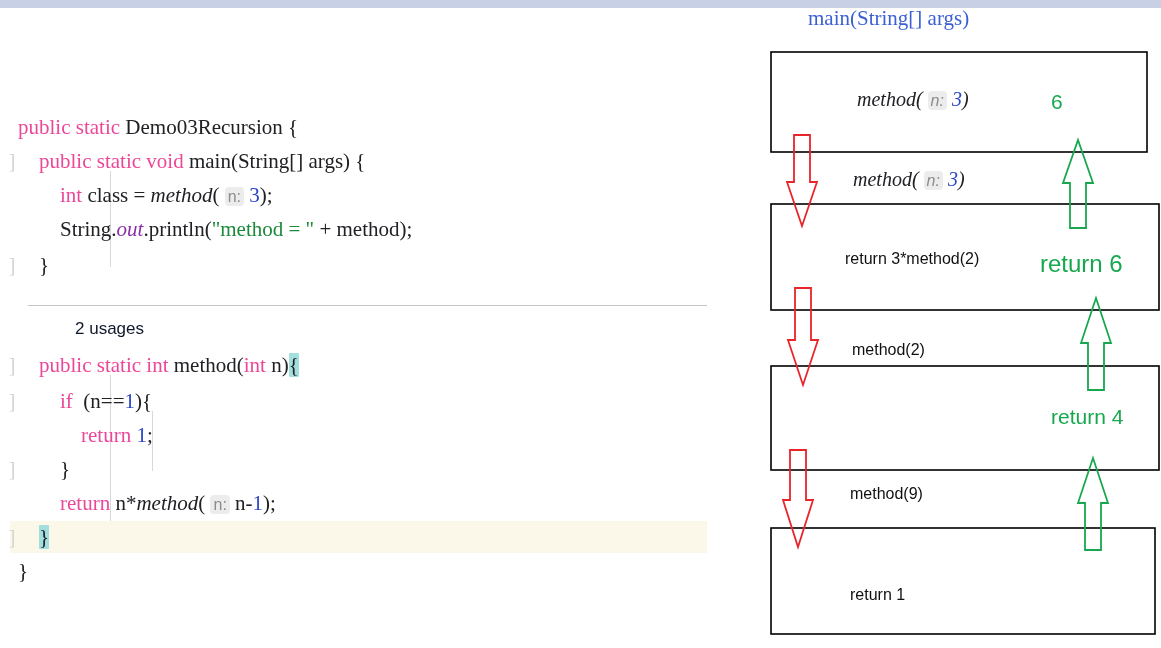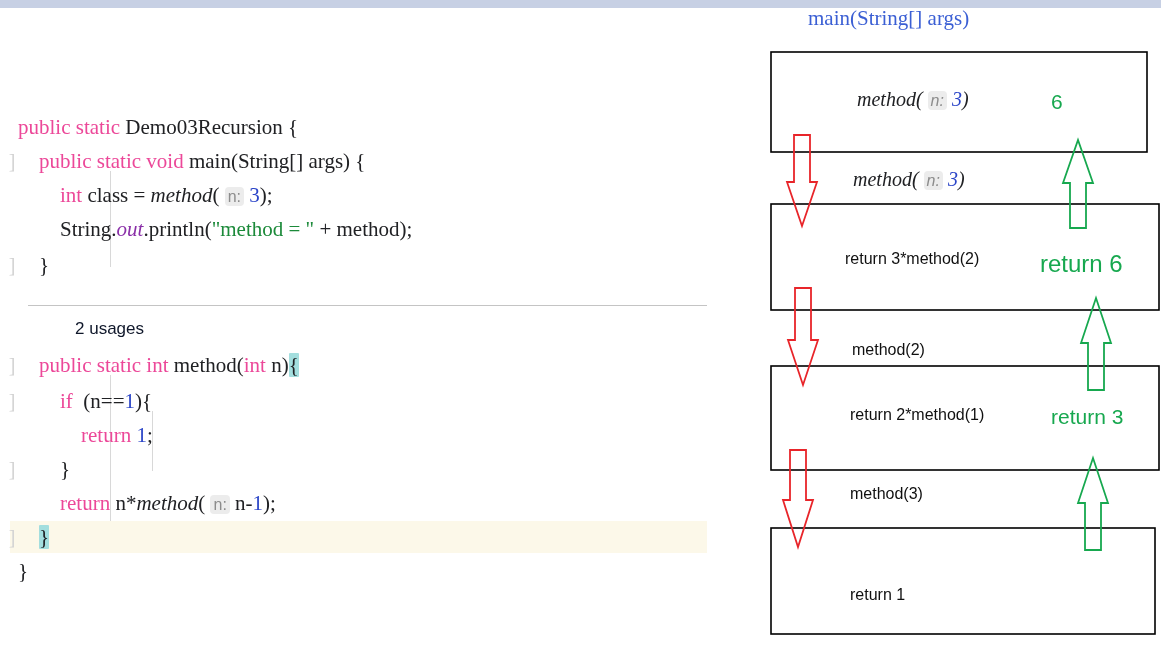--- a/index.html
+++ b/index.html
@@ -246,19 +246,18 @@
 
   <div class="dg-frame-label" style="left:117px; top:88px;"><span class="mth">method</span><span class="plain">(&nbsp;</span><span class="hint">n:</span><span class="plain">&nbsp;</span><span class="num">3</span><span class="plain">)</span></div>
   <div class="dg-ret-big" style="left:311px; top:90px;">6</div>
 
   <div class="dg-frame-label" style="left:113px; top:168px;"><span class="mth">method</span><span class="plain">(&nbsp;</span><span class="hint">n:</span><span class="plain">&nbsp;</span><span class="num">3</span><span class="plain">)</span></div>
 
   <div class="dg-box-text" style="left:105px; top:250px;">return 3*method(2)</div>
   <div class="dg-ret" style="left:300px; top:250px;">return 6</div>
 
   <div class="dg-box-text" style="left:112px; top:333px;margin-top:8px;">method(2)</div>
-  <div class="dg-box-text" style="left:110px; top:406px;">return 2*method(1)</div>
-  <div class="dg-ret-big" style="left:311px; top:405px;">return 3</div>
-
-  <div class="dg-box-text" style="left:110px; top:485px;">method(3)</div>
+  <div class="dg-ret-big" style="left:311px; top:405px;">return 4</div>
+
+  <div class="dg-box-text" style="left:110px; top:485px;">method(9)</div>
   <div class="dg-box-text" style="left:110px; top:586px;">return 1</div>
 
 </div>
 
 </body></html>

